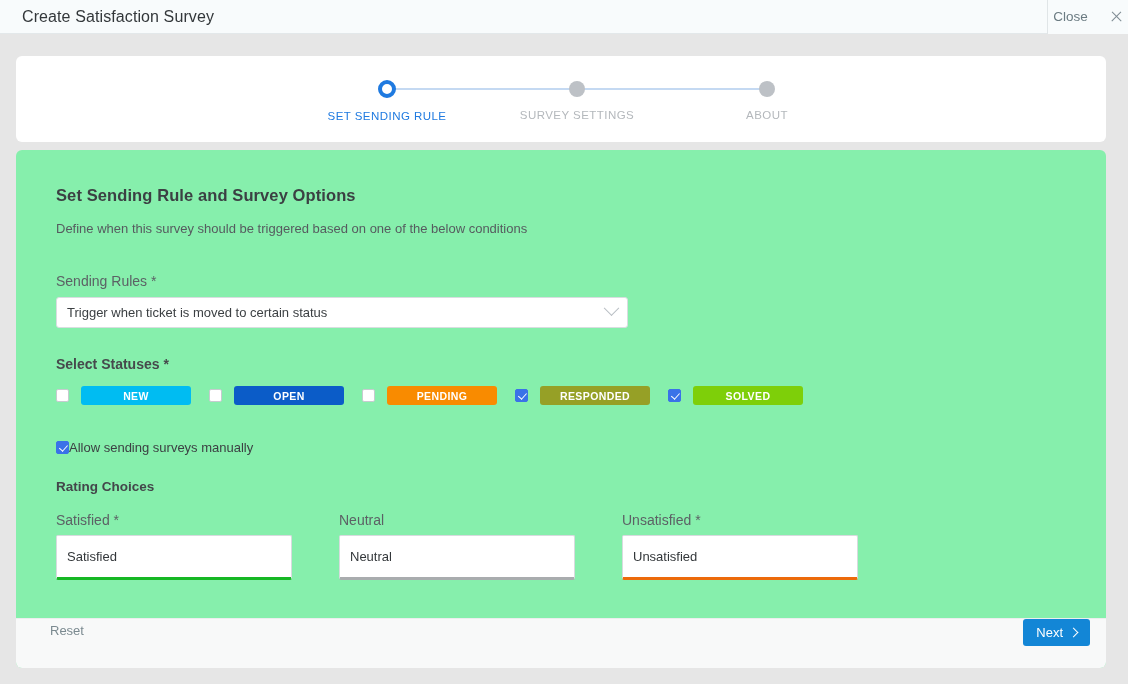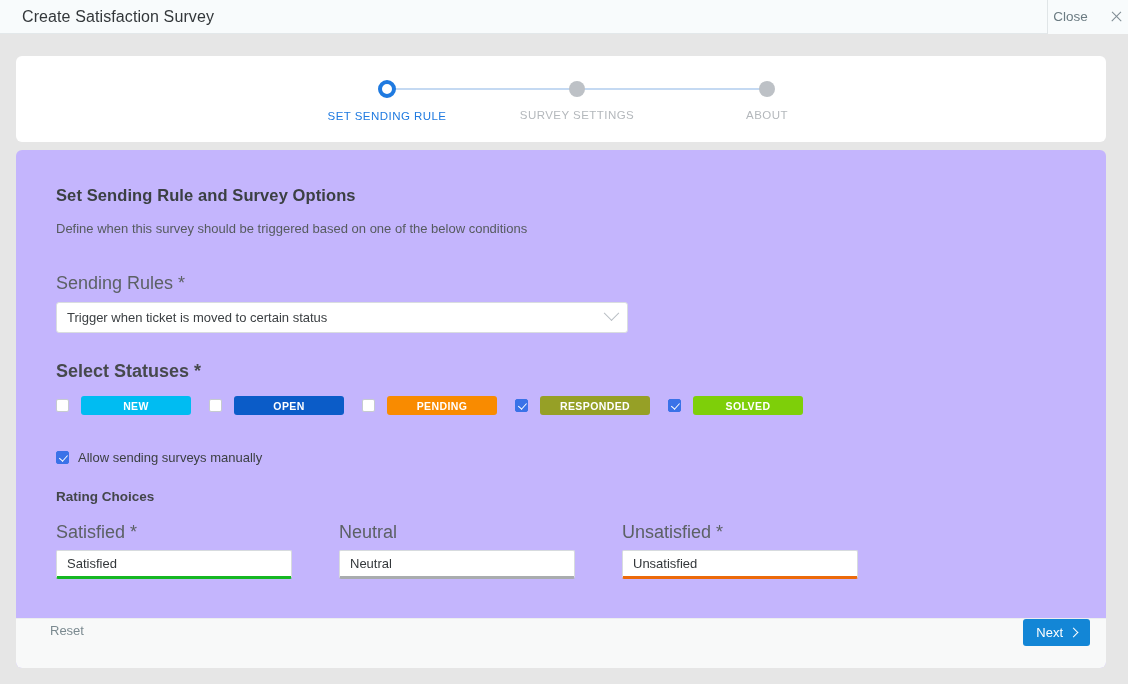--- a/index.html
+++ b/index.html
@@ -119,21 +119,21 @@
   }
   .step.active .step-label { color: #1f7ae0; }
 
   
   .main-card {
     position: absolute;
     left: 16px;
     top: 150px;
     width: 1090px;
     height: 518px;
-    background: #c4b5fd;
+    background: #86efac;
     border-radius: 6px;
     overflow: hidden;
   }
   .main-body {
     padding: 36px 40px 0 40px;
     height: 468px;
   }
   h2.section-title {
     margin: 0;
     font-size: 16.5px;
@@ -141,21 +141,21 @@
     color: #3b4043;
     letter-spacing: .1px;
   }
   .section-desc {
     margin-top: 16px;
     font-size: 13px;
     color: #565b5f;
   }
 
   .field-label {
-    font-size: 18px;
+    font-size: 14px;
     color: #5c6165;
     margin-bottom: 8px;
   }
   .field-label.bold { font-weight: bold; color: #46494c; }
 
   .block-sending { margin-top: 37px; }
 
   .select-box {
     width: 572px;
     height: 31px;
@@ -224,42 +224,41 @@
     left: 4px; top: 1px;
     width: 3.5px; height: 7px;
     border-right: 1.8px solid #fff;
     border-bottom: 1.8px solid #fff;
     transform: rotate(42deg);
   }
 
   .manual-row {
     display: flex;
     align-items: center;
-    gap: 9px;
     margin-top: 35px;
     font-size: 13px;
     color: #3c4043;
   }
 
   .rating-title {
     margin-top: 24px;
     font-size: 13.5px;
     font-weight: bold;
     color: #43464a;
   }
 
   .rating-row {
     display: flex;
     margin-top: 18px;
   }
   .rating-field { margin-right: 47px; }
   .rating-field .field-label { margin-bottom: 7px; color: #5c6165; }
   .rating-input {
     width: 236px;
-    height: 29px;
+    height: 45px;
     border: 1px solid #d7dbde;
     border-bottom-width: 3px;
     border-radius: 2px;
     padding: 0 10px;
     font-family: "Liberation Sans", sans-serif;
     font-size: 13px;
     color: #33373a;
     outline: none;
     background: #fff;
   }

